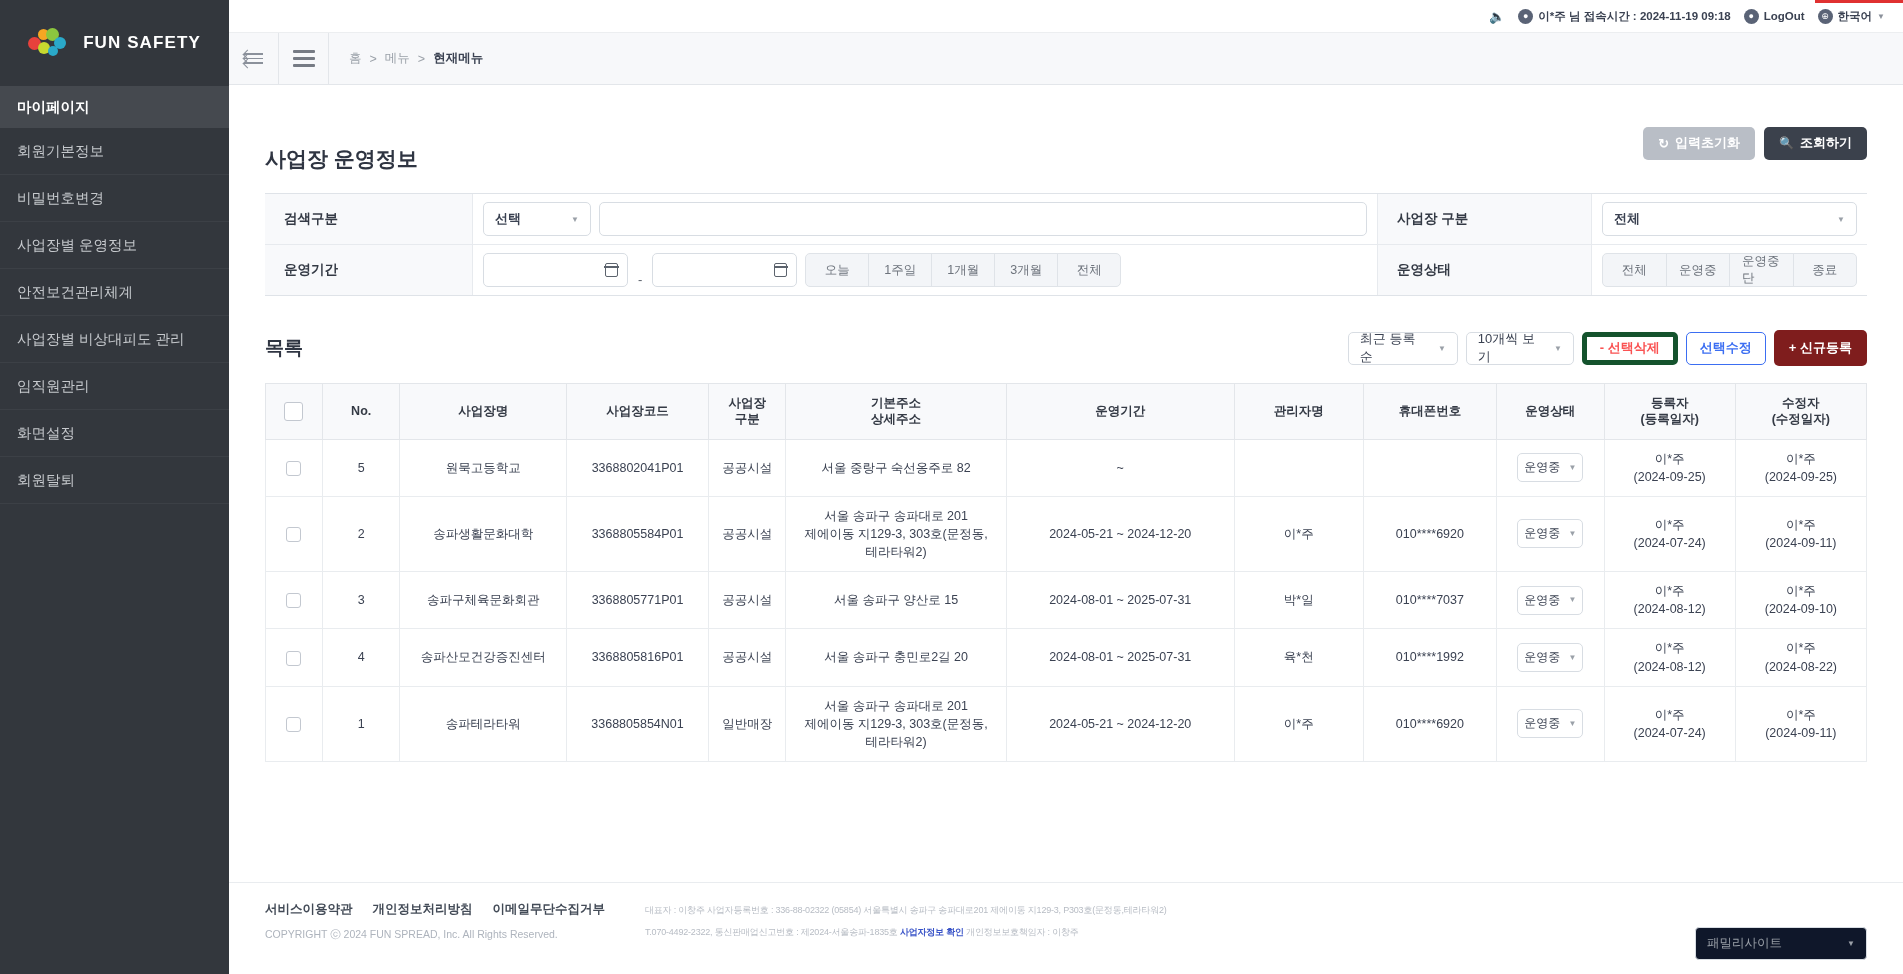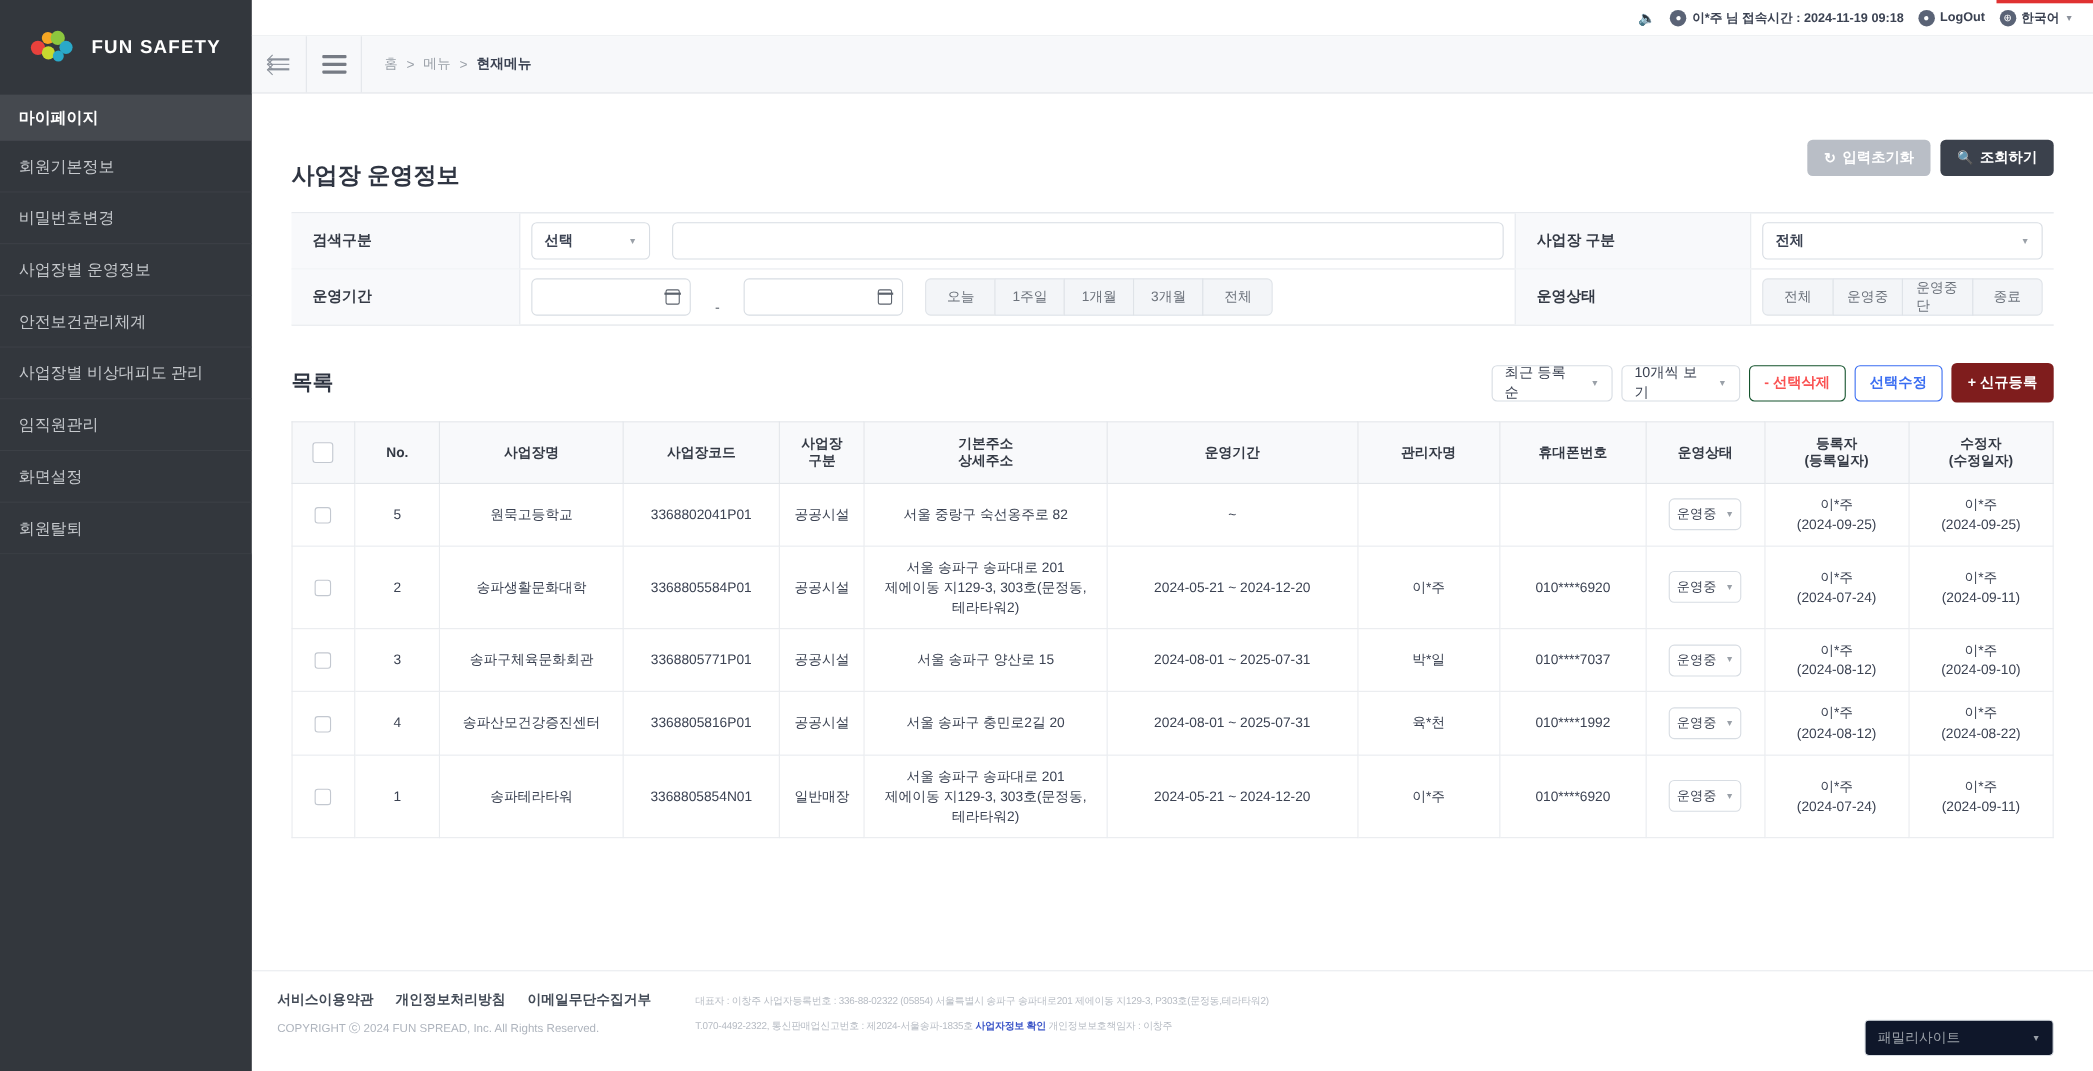--- a/index.html
+++ b/index.html
@@ -133,21 +133,21 @@
   .frow:last-child { border-bottom: none; }
   .flabel {
     width: 208px; flex: 0 0 208px;
     background: #f8f9fb;
     display: flex; align-items: center;
     padding-left: 19px;
     font-size: 13.5px; font-weight: bold; color: #343a45;
     border-right: 1px solid #e7eaee;
     min-height: 50px;
   }
-  .fbody { flex: 1; display: flex; align-items: flex-end; padding: 8px 10px; gap: 20px; }
+  .fbody { flex: 1; display: flex; align-items: flex-end; padding: 8px 10px; gap: 8px; }
   .sel {
     height: 34px; border: 1px solid #d8dde3; border-radius: 5px; background: #fff;
     display: flex; align-items: center; justify-content: space-between;
     padding: 0 11px; font-size: 13px; color: #3b4252; cursor: pointer;
     font-weight: bold;
   }
   .sel .cv { color: #9aa0a8; font-size: 8px; margin-left: 12px; }
   .sel-type { width: 108px; }
   .txtinput {
     flex: 1; height: 34px; border: 1px solid #d8dde3; border-radius: 5px;
@@ -183,21 +183,21 @@
   
   .list-head {
     display: flex; align-items: center; justify-content: space-between;
     margin-top: 34px; margin-bottom: 17px;
   }
   .list-title { font-size: 19px; font-weight: bold; color: #2f3542; }
   .list-actions { display: flex; align-items: center; gap: 8px; }
   .sel-sort { width: 110px; height: 33px; font-weight: normal; }
   .sel-page { width: 108px; height: 33px; font-weight: normal; }
   .btn-del {
-    height: 33px; background: #fff; border: 1px solid #14532d; color: #fa5252;
+    height: 33px; background: #fff; border: 5px solid #14532d; color: #fa5252;
     border-radius: 5px; padding: 0 13px; font-size: 13px; font-weight: bold; cursor: pointer;
     font-family: "Liberation Sans", sans-serif;
   }
   .btn-edit {
     height: 33px; background: #fff; border: 1px solid #3b6ef2; color: #3b6ef2;
     border-radius: 5px; padding: 0 13px; font-size: 13px; font-weight: bold; cursor: pointer;
     font-family: "Liberation Sans", sans-serif;
   }
   .btn-new {
     height: 36px; background: #7f1d1d; border: none; color: #fff;
@@ -238,21 +238,21 @@
     display: flex; align-items: center; justify-content: center; gap: 26px;
     margin-top: 34px;
   }
   .pg-link { color: #1515ee; font-size: 13.5px; font-weight: bold; cursor: pointer; }
   .pg-num { color: #1515ee; font-size: 13.5px; font-weight: bold; cursor: pointer; }
   .pg-arr { color: #c3c8d0; font-size: 15px; cursor: pointer; }
 
   
   .footer {
     border-top: 1px solid #e9ecef;
-    padding: 18px 36px 14px 23px;
+    padding: 18px 36px 14px 36px;
     display: flex; align-items: flex-start; justify-content: space-between;
     background: #fff;
   }
   .f-left { display: flex; flex-direction: column; gap: 10px; }
   .f-links { display: flex; gap: 20px; align-items: baseline; }
   .f-link { font-size: 12.5px; font-weight: bold; color: #434b57; cursor: pointer; }
   .f-copy { font-size: 10.5px; color: #aeb4bd; }
   .f-mid { display: flex; flex-direction: column; gap: 9px; padding-top: 3px; }
   .f-meta { font-size: 9px; color: #b7bcc4; letter-spacing: -0.2px; }
   .f-meta .bizlink { color: #3b55c8; font-weight: bold; }

